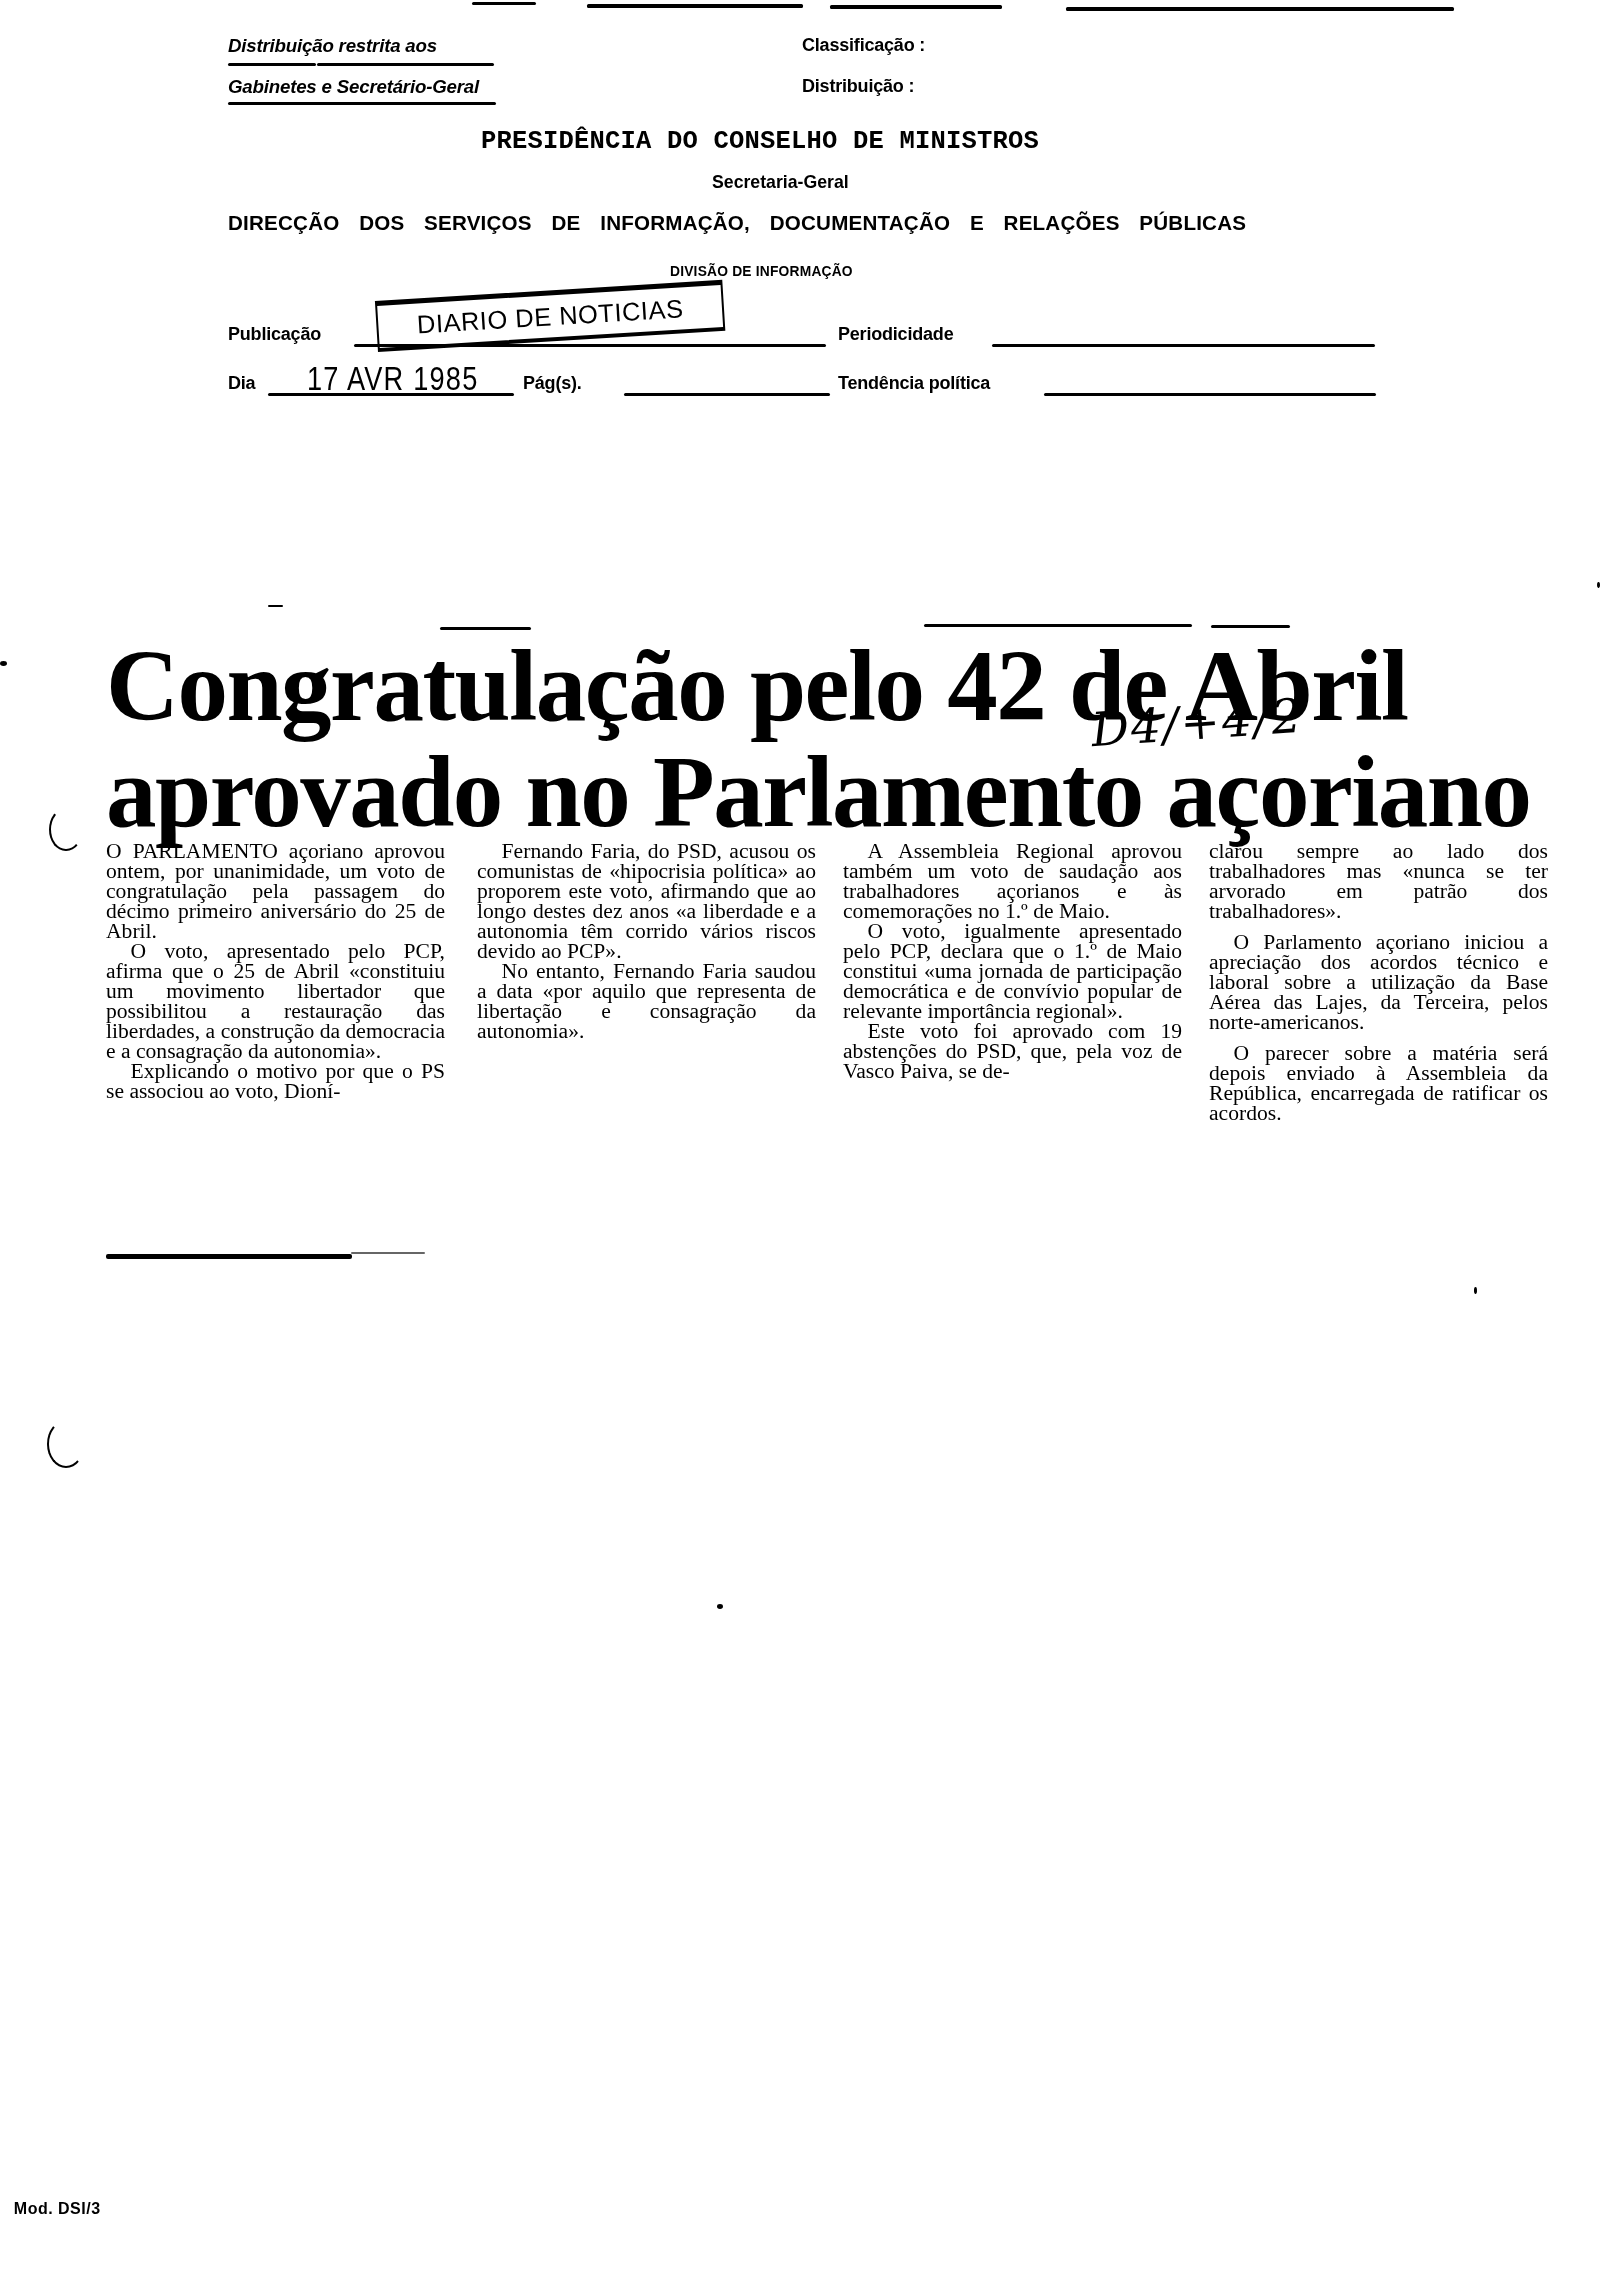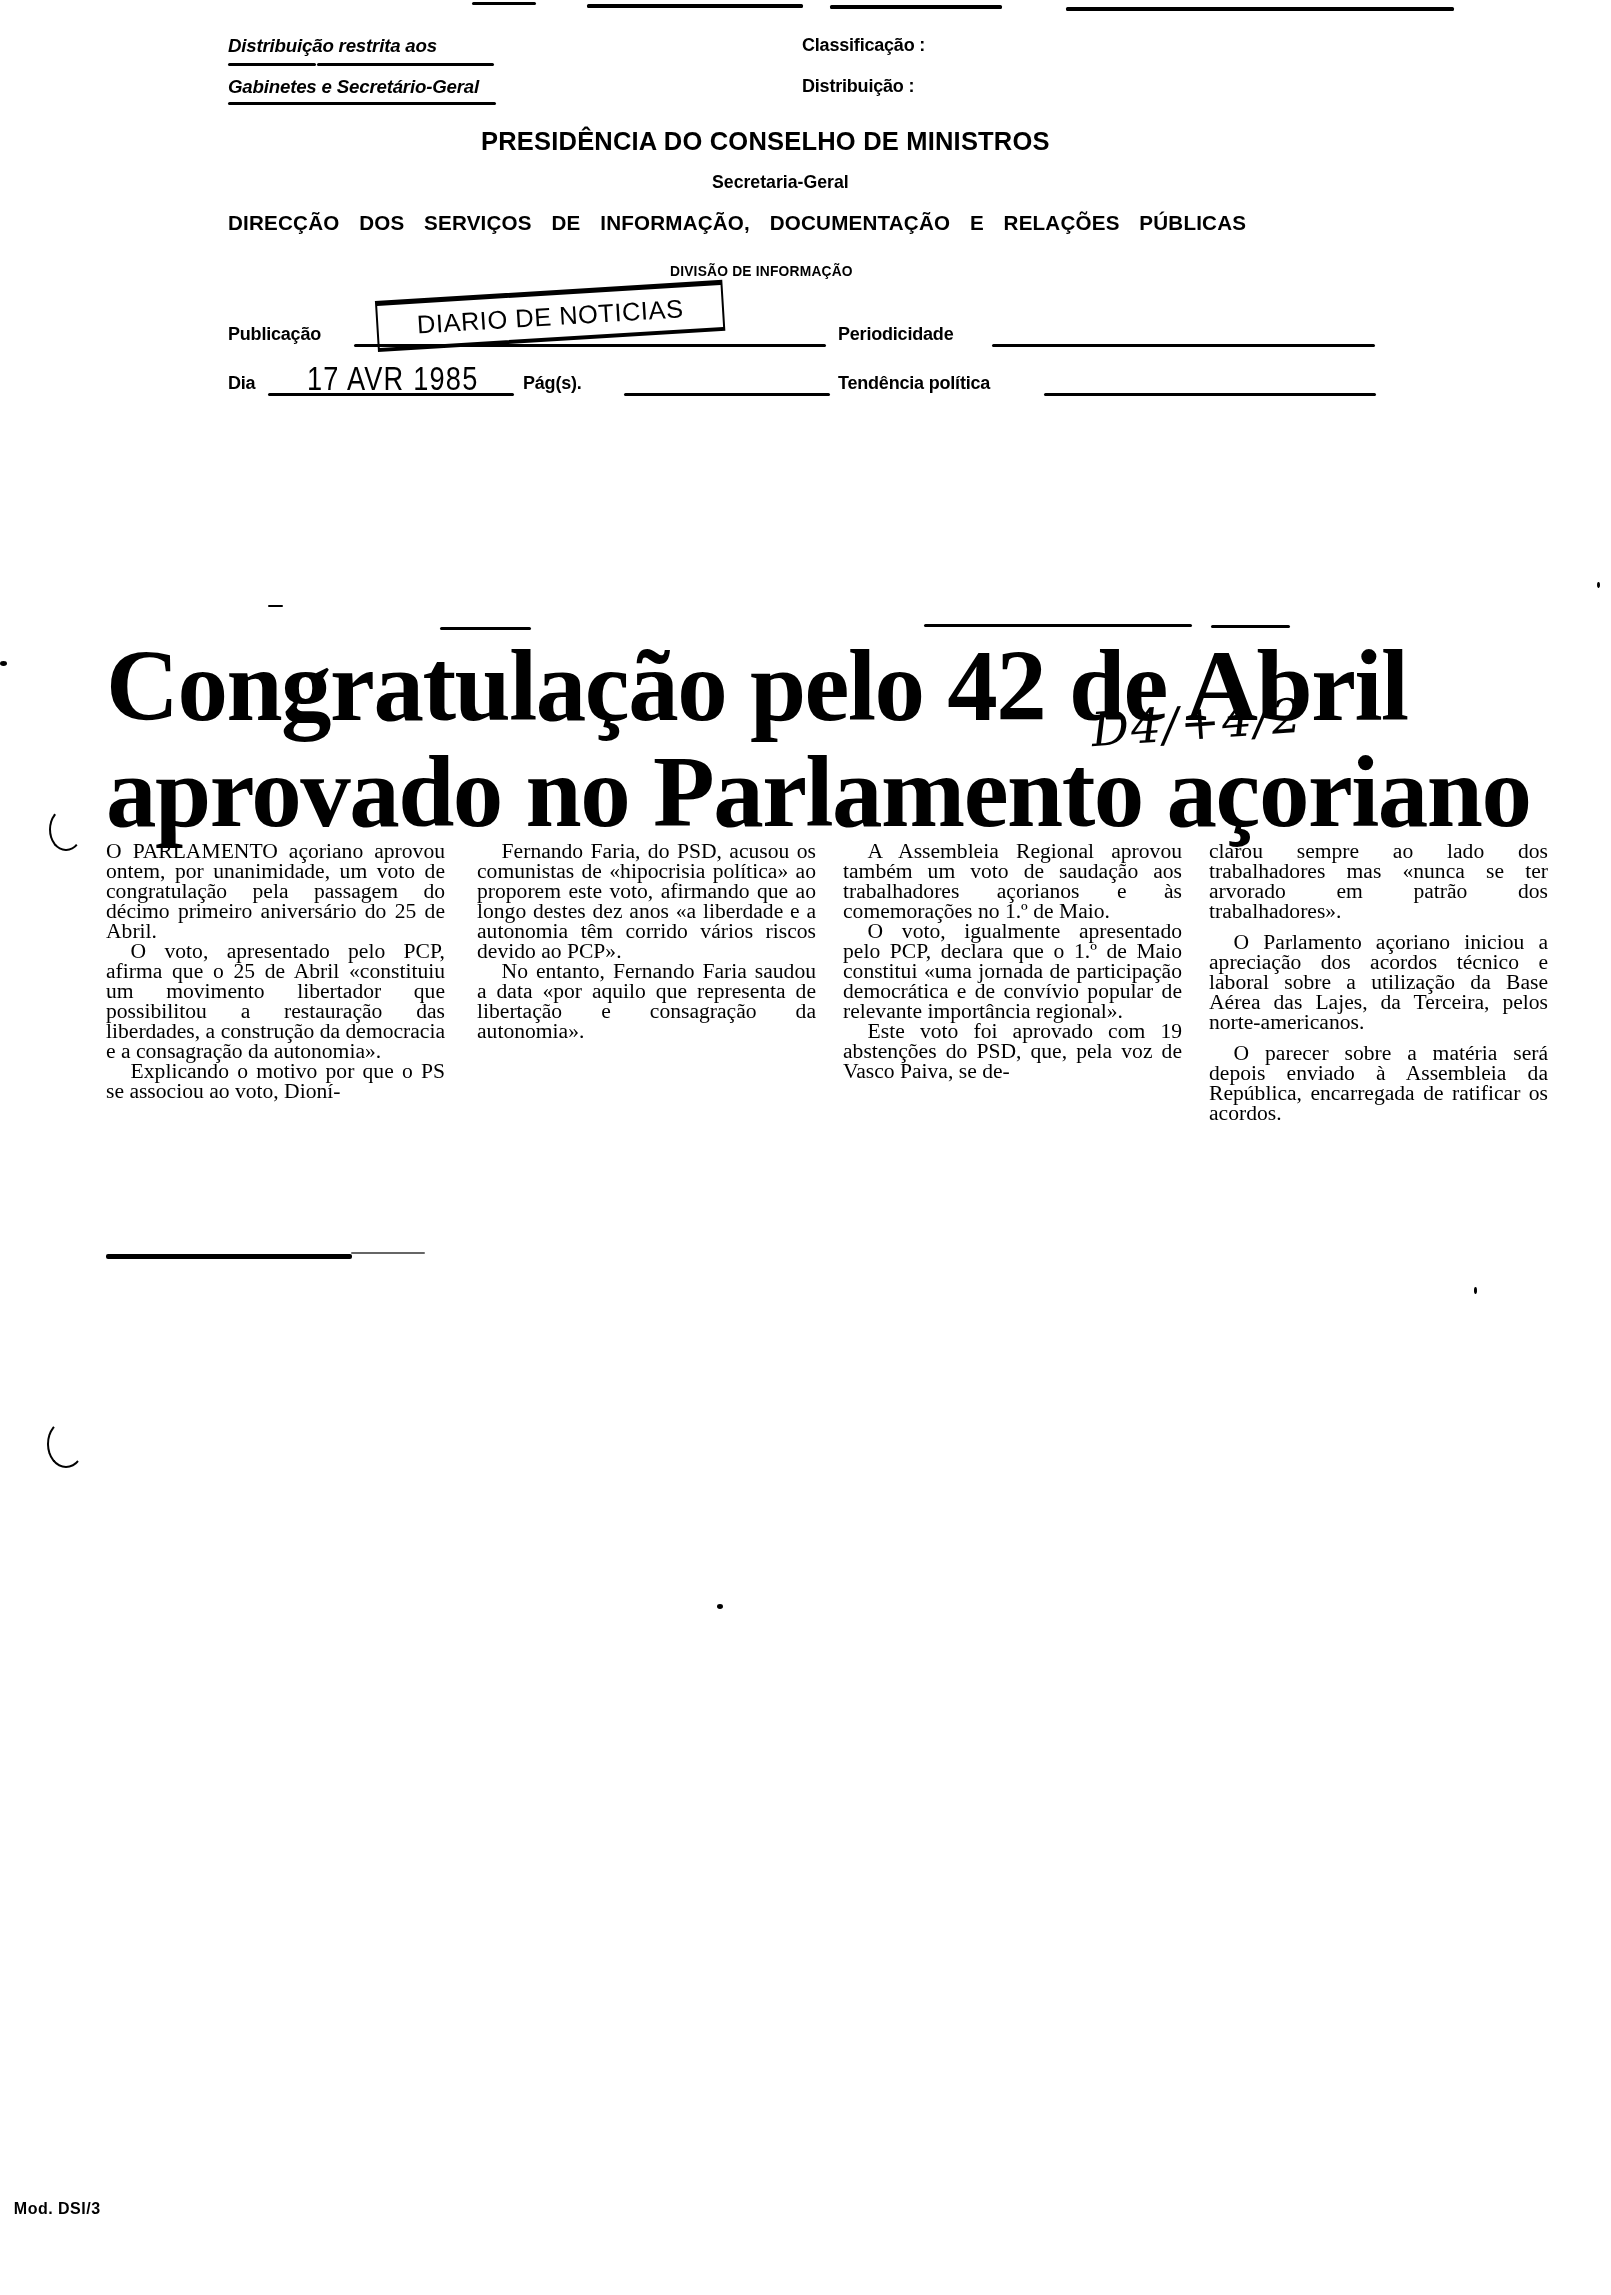--- a/index.html
+++ b/index.html
@@ -8,21 +8,21 @@
       color: #000000; font-family: "Liberation Sans", sans-serif;
     }
     .abs { position: absolute; }
     
     .edge-line { position: absolute; height: 3.9px; background: #000; border-radius: 1.5px; }
 
     
     .restrict { font-family: "Liberation Sans", sans-serif; font-style: italic; font-weight: bold; font-size: 18.7px; letter-spacing: -0.2px; }
     .restrict-ul { position: absolute; height: 3.4px; background: #000; border-radius: 1.5px; }
     .form-label { font-family: "Liberation Sans", sans-serif; font-weight: bold; font-size: 18px; letter-spacing: -0.2px; }
-    .title-main { font-family: Liberation Sans, sans-serif; font-weight: bold; font-size: 25.5px; letter-spacing: 0.2px; }
+    .title-main { font-family: Liberation Mono, monospace; font-weight: bold; font-size: 25.5px; letter-spacing: 0.2px; }
     .title-sub { font-family: "Liberation Sans", sans-serif; font-weight: bold; font-size: 17.7px; }
     .title-dir { font-family: "Liberation Sans", sans-serif; font-weight: bold; font-size: 20.6px; word-spacing: 13.8px; letter-spacing: 0.2px; }
     .title-div { font-family: Liberation Sans, sans-serif; font-weight: bold; font-size: 13.8px; letter-spacing: 0.2px; }
     .field-line { position: absolute; height: 3.4px; background: #000; border-radius: 1.5px; }
 
     .stamp {
       position: absolute; left: 378px; top: 301px; width: 344px; height: 42px;
       border: 2.9px solid #000; border-top-width: 5.9px; border-bottom-width: 4.9px;
       transform: rotate(-3.5deg); transform-origin: left bottom;
       display: flex; align-items: center; justify-content: center;

